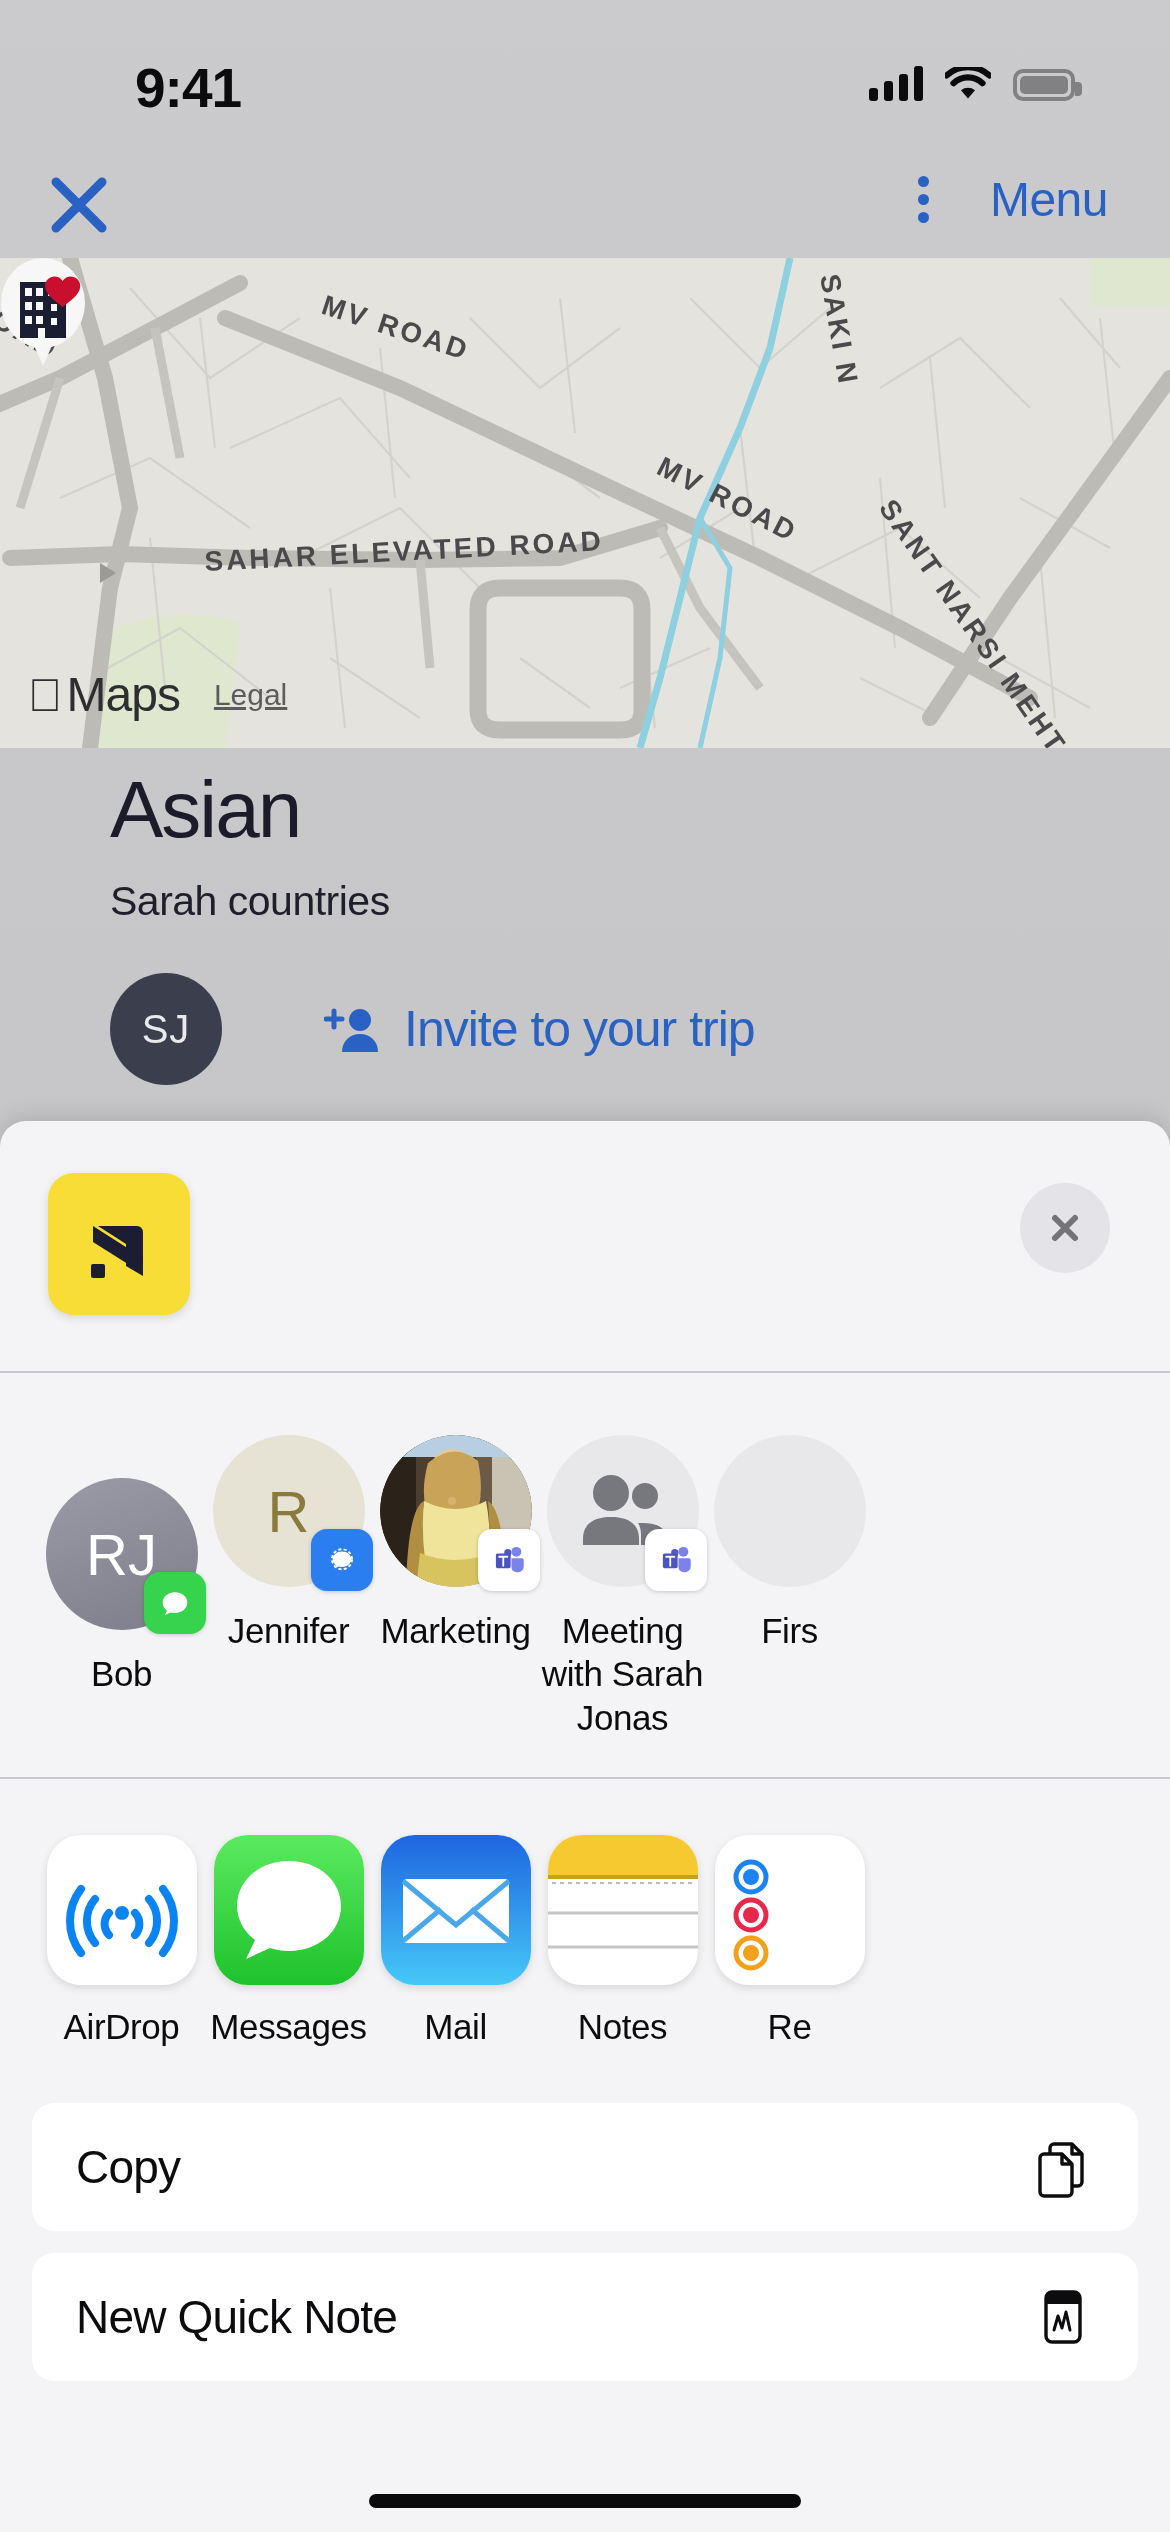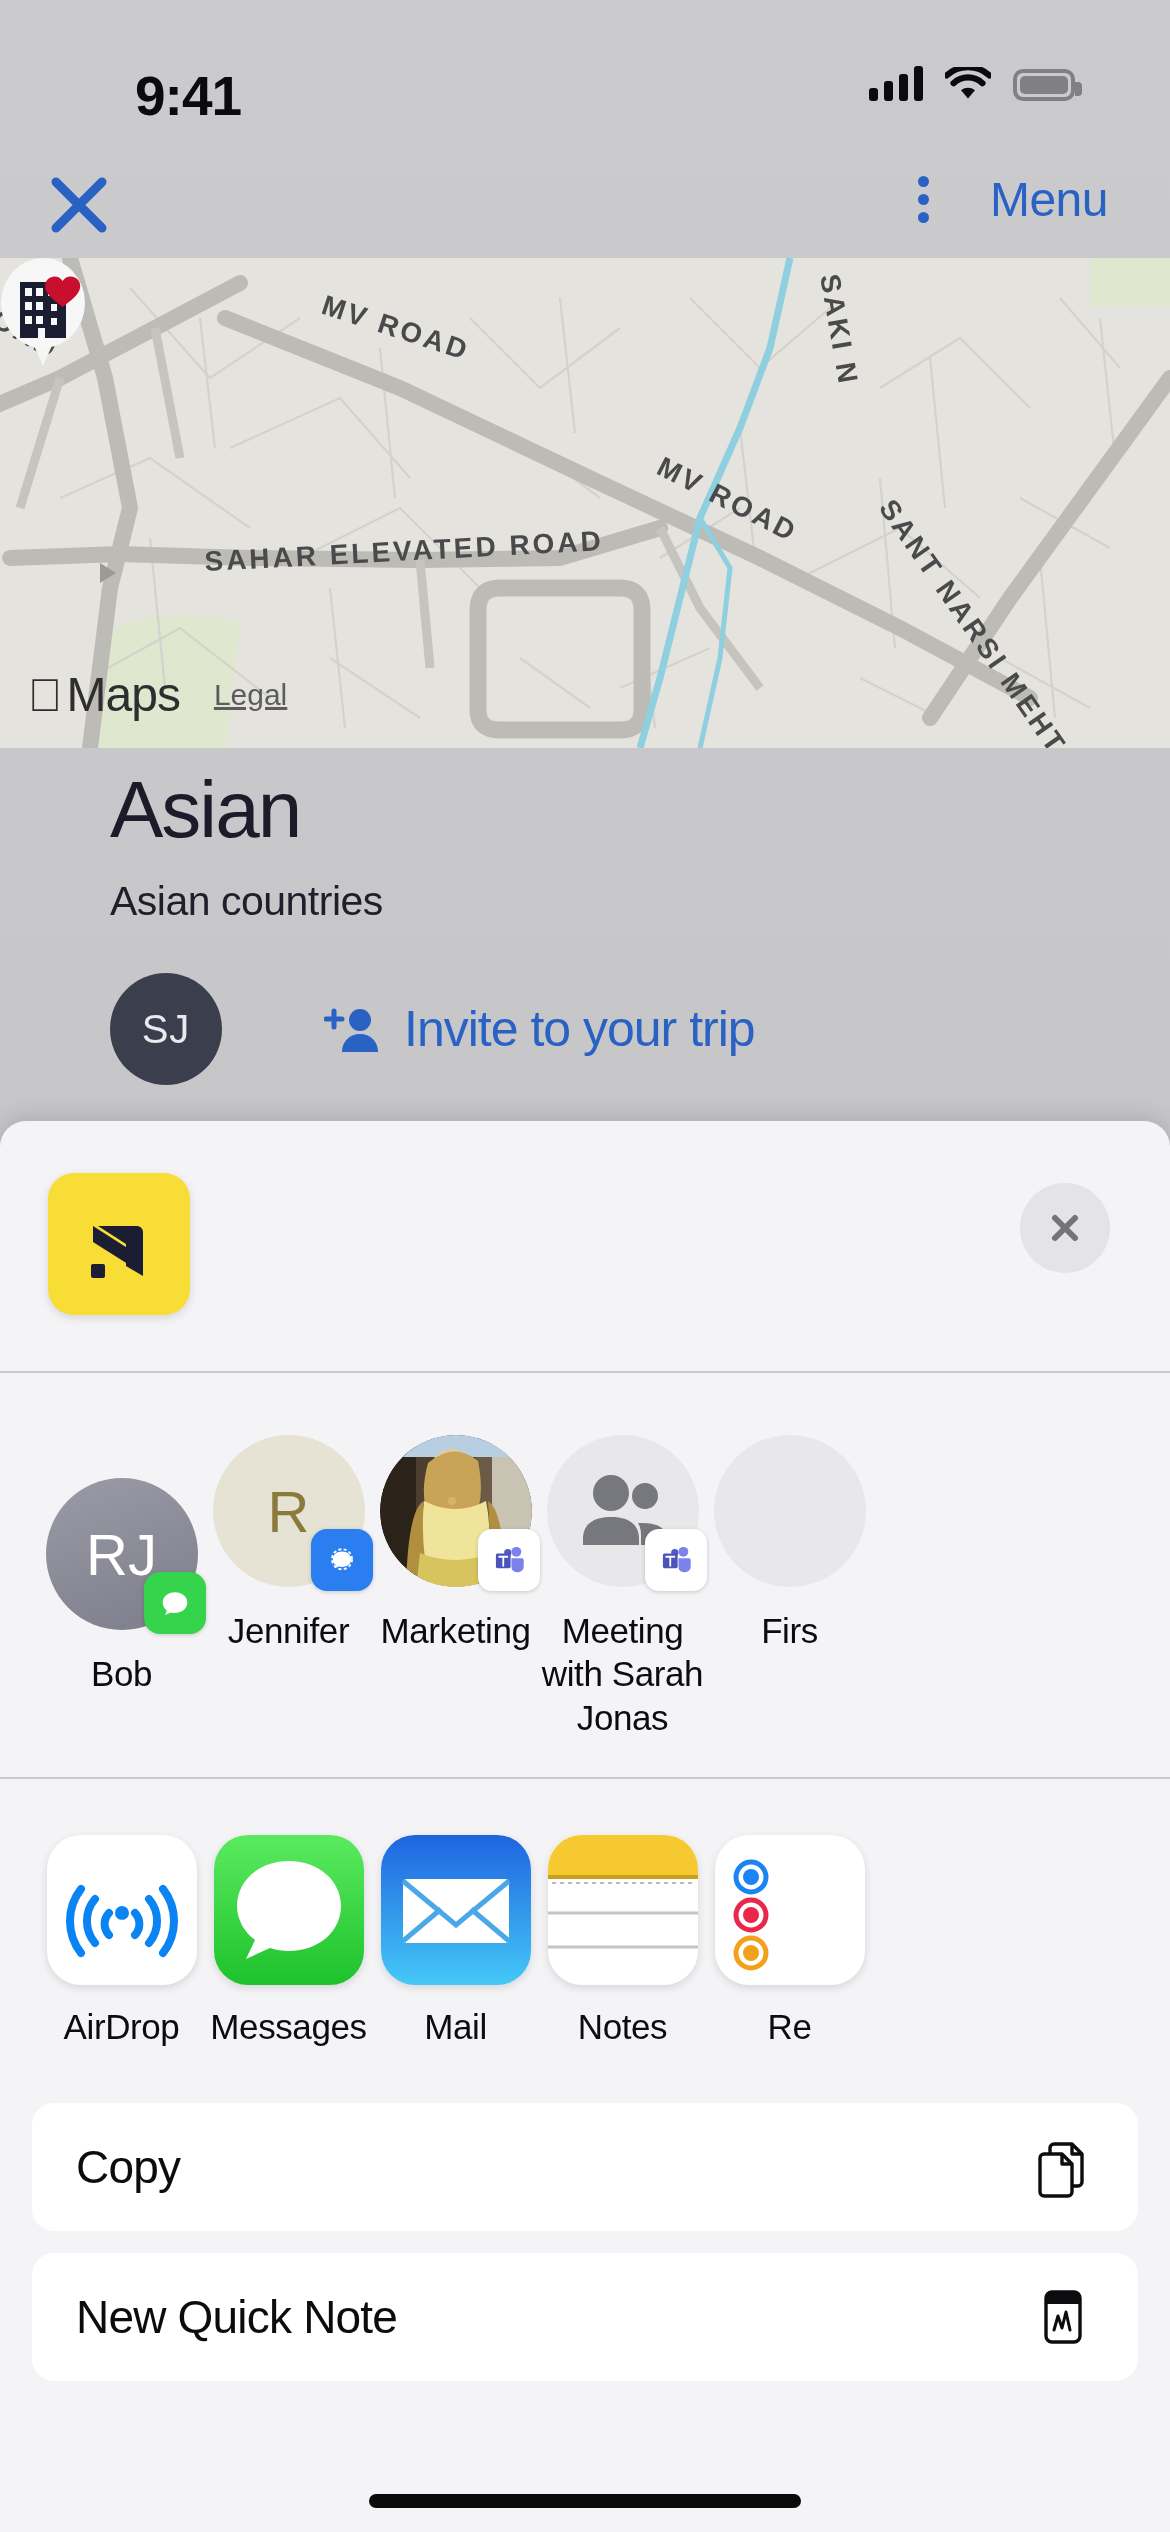--- a/index.html
+++ b/index.html
@@ -10,21 +10,21 @@
     overflow:hidden;
     position:relative;
   }
 
   
   #backdrop { position:absolute; inset:0; background:linear-gradient(#cbcbce 0%, #c7c7ca 40%, #bfbfc1 100%); }
 
   
   #status-bar { position:absolute; top:0; left:0; width:1170px; height:150px; }
   #clock {
-    position:absolute; left:135px; top:64px;
+    position:absolute; left:135px; top:56px;
     font-size:55px; font-weight:600; letter-spacing:-1px; color:#0b0b0e;
   }
   #status-icons { position:absolute; right:95px; top:55px; display:flex; align-items:flex-end; gap:22px; height:46px; }
   .sig-bars { display:flex; align-items:flex-end; gap:6px; height:36px; }
   .sig-bars i { display:block; width:9px; background:#0b0b0e; border-radius:3px; }
   .sig-bars i:nth-child(1){height:13px}
   .sig-bars i:nth-child(2){height:20px}
   .sig-bars i:nth-child(3){height:27px}
   .sig-bars i:nth-child(4){height:35px}
   .wifi { width:46px; height:34px; }
@@ -236,21 +236,21 @@
       <span id="apple-maps">
         <span id="apple-logo"></span>
         <span id="maps-word">Maps</span>
       </span>
       <span id="legal-link">Legal</span>
     </div>
   </div>
 
   <div id="trip">
     <div id="trip-title">Asian</div>
-    <div id="trip-sub">Asian countries</div>
+    <div id="trip-sub">Sarah countries</div>
     <div id="trip-row">
       <div id="avatar">SJ</div>
       <div id="invite">
         <svg id="invite-icon" viewBox="0 0 56 50">
           <circle cx="36" cy="16" r="11" fill="#2a62c4"></circle>
           <path d="M18 48 c0 -11 8 -18 18 -18 c10 0 18 7 18 18 z" fill="#2a62c4"></path>
           <path d="M2 15 h16 M10 7 v16" stroke="#2a62c4" stroke-width="5" stroke-linecap="round"></path>
         </svg>
         <span id="invite-label">Invite to your trip</span>
       </div>

